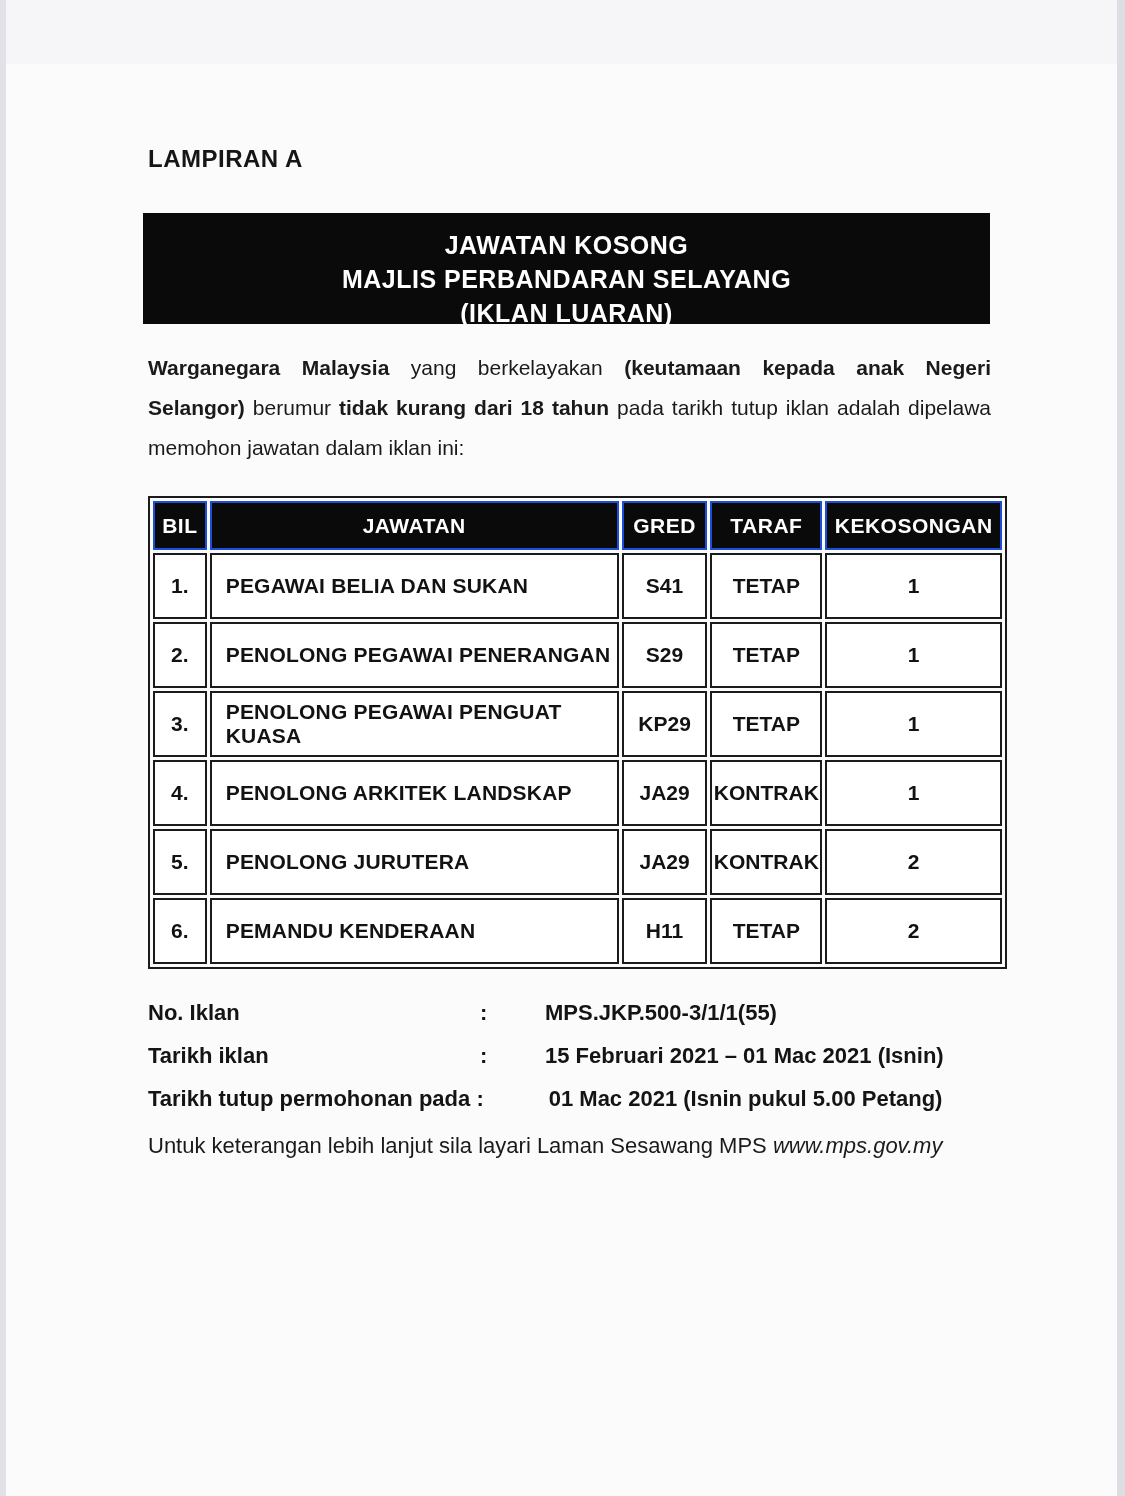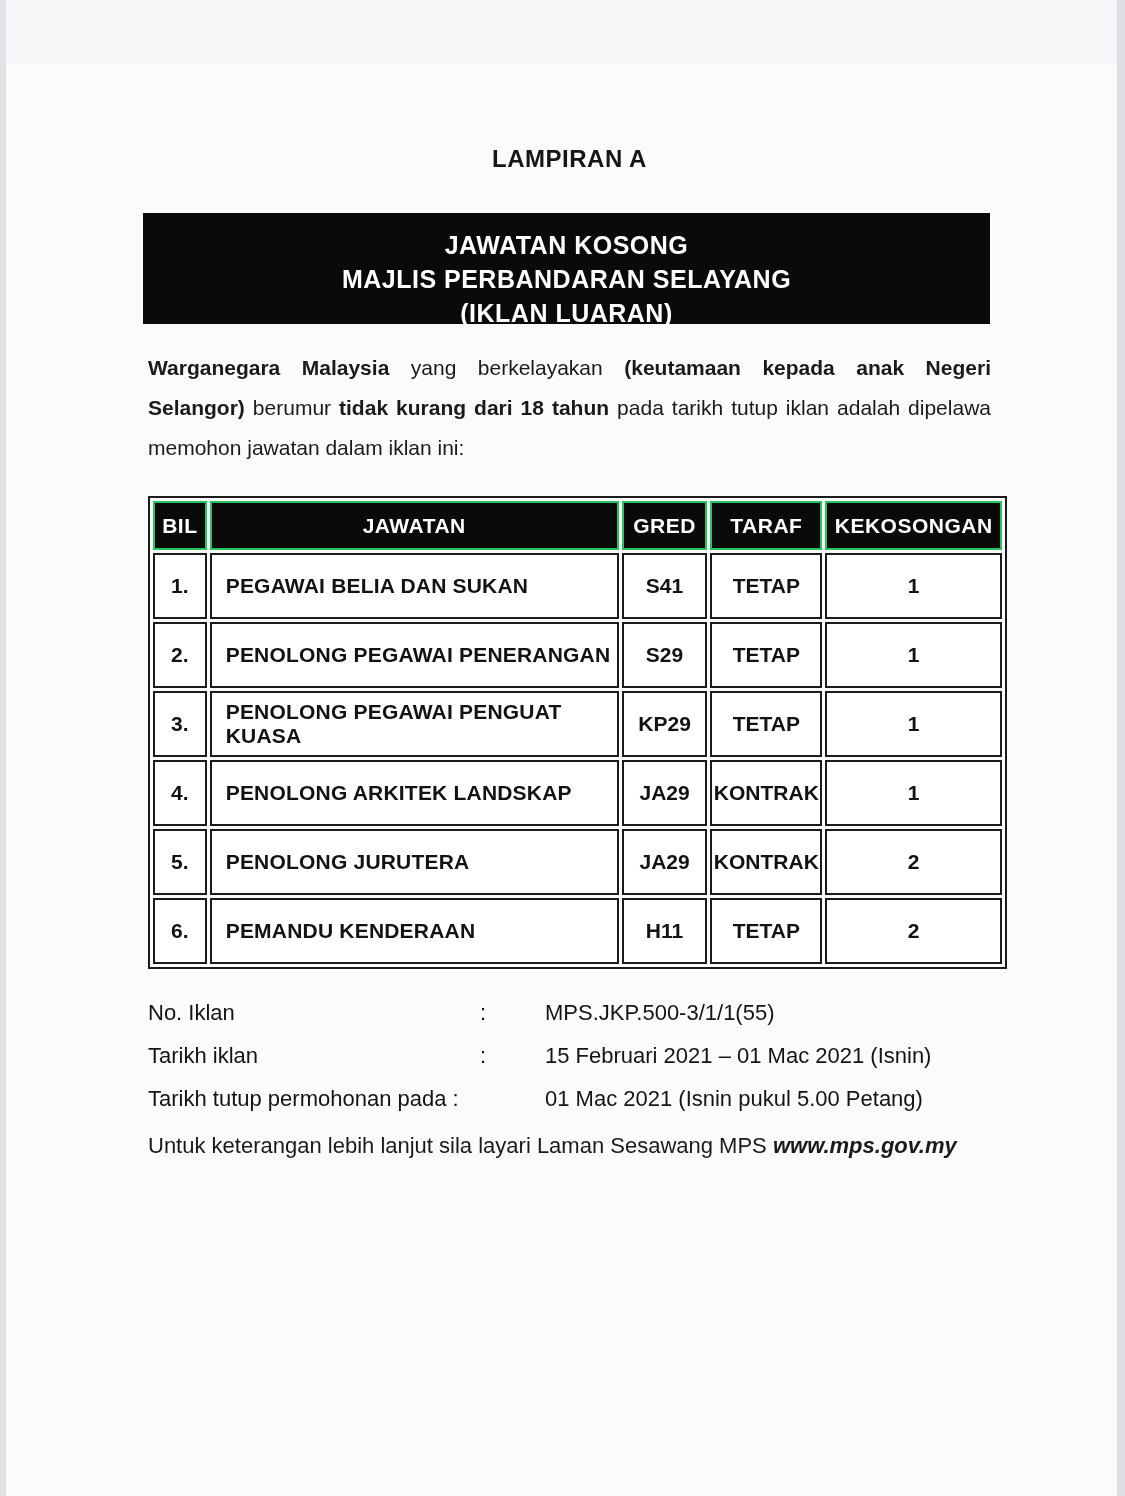--- a/index.html
+++ b/index.html
@@ -26,21 +26,21 @@
   }
 
   .page {
     position: relative;
     width: 859px;
     margin-left: 148px;
     padding-top: 146px;
   }
 
   .corner-label {
-    text-align: center;
+    text-align: left;
     padding-right: 16px;
     font-weight: bold;
     font-size: 24px;
     line-height: 26px;
     letter-spacing: 0.5px;
   }
 
   .banner {
     margin-top: 41px;
     margin-left: -5px;
@@ -83,21 +83,21 @@
     border: 2px solid #1b1b1b;
   }
   table.vacancy col.c-bil  { width: 54px; }
   table.vacancy col.c-jaw  { width: 414px; }
   table.vacancy col.c-gred { width: 86px; }
   table.vacancy col.c-taraf{ width: 112px; }
   table.vacancy col.c-kek  { width: 177px; }
   table.vacancy th {
     background: #0a0a0a;
     color: #ffffff;
-    border: 2px solid #22c55e;
+    border: 2px solid #1d4ed8;
     height: 49px;
     font-size: 21px;
     font-weight: bold;
     letter-spacing: 0.5px;
     text-align: center;
     vertical-align: middle;
   }
   table.vacancy td {
     border: 2px solid #1b1b1b;
     height: 66px;
@@ -113,36 +113,36 @@
     padding-left: 14px;
     letter-spacing: 0.2px;
   }
 
   .details {
     margin-top: 22px;
     width: 859px;
   }
   .detail-row {
     display: flex;
-    font-weight: normal;
+    font-weight: bold;
     font-size: 22px;
     line-height: 43px;
     color: #141414;
   }
   .detail-row .lbl { flex: 0 0 332px; white-space: nowrap; }
   .detail-row .sep { flex: 0 0 65px; }
   .detail-row .val { flex: 1; white-space: nowrap; }
 
   .note {
     margin-top: 5px;
     font-size: 22px;
     line-height: 42px;
     color: #1a1a1a;
   }
-  .note .url { font-weight: bold; font-style: italic; }
+  .note .url { font-weight: normal; font-style: italic; }
 </style>
 </head>
 <body>
 
 <div class="edge-left"></div>
 <div class="edge-right"></div>
 <div class="top-band"></div>
 
 <div class="page">
 

